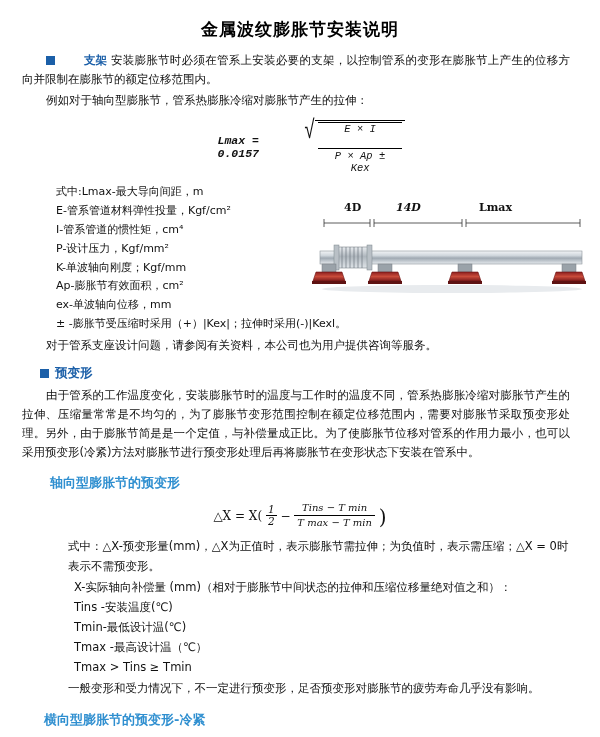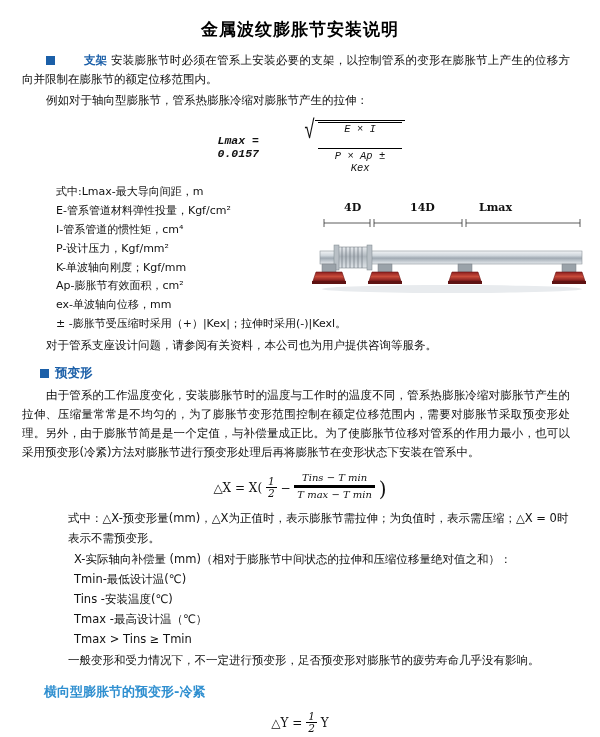--- a/index.html
+++ b/index.html
@@ -164,21 +164,21 @@
   .frac12 .n{border-bottom:1px solid #000;display:block;padding:0 2px;}
   .frac12 .d{display:block;padding:0 2px;}
   .fracbig{
     display:inline-block;
     text-align:center;
     vertical-align:-0.55em;
     font-size:10px;
     font-style:italic;
     line-height:1.15;
   }
-  .fracbig .n{border-bottom:3px solid #000000;display:block;padding:0 3px 1px 3px;}
+  .fracbig .n{border-bottom:1px solid #000000;display:block;padding:0 3px 1px 3px;}
   .fracbig .d{display:block;padding:1px 3px 0 3px;}
   .paren{font-size:20px;vertical-align:-0.22em;font-family:"DejaVu Serif",serif;}
 </style>
 </head>
 <body>
 
 <div class="page">
 
   <div class="doc-title">金属波纹膨胀节安装说明</div>
 
@@ -215,21 +215,21 @@
       <div>P-设计压力，Kgf/mm²</div>
       <div>K-单波轴向刚度；Kgf/mm</div>
       <div>Ap-膨胀节有效面积，cm²</div>
       <div>ex-单波轴向位移，mm</div>
       <div>± -膨胀节受压缩时采用（+）|Kex|；拉伸时采用(-)|Kexl。</div>
     </div>
 
     <div class="fig">
       <div class="fig-labels">
         <span style="left:32px;">4D</span>
-        <span style="left:98px;">14D</span>
+        <span style="left:84px;font-style:italic;">14D</span>
         <span style="left:167px;">Lmax</span>
       </div>
       <svg class="fig-svg" width="278" height="92" viewBox="0 0 278 92">
         <defs>
           <linearGradient id="pipe" x1="0" y1="0" x2="0" y2="1">
             <stop offset="0" stop-color="#f2f4f6"></stop>
             <stop offset="0.35" stop-color="#cfd6dc"></stop>
             <stop offset="0.55" stop-color="#9fa9b2"></stop>
             <stop offset="1" stop-color="#e6eaee"></stop>
           </linearGradient>
@@ -301,40 +301,41 @@
 
   <div class="para indent">对于管系支座设计问题，请参阅有关资料，本公司也为用户提供咨询等服务。</div>
 
   <div class="section-head">
     <span class="blue-square"></span>
     <span class="htext">预变形</span>
   </div>
 
   <div class="para indent">由于管系的工作温度变化，安装膨胀节时的温度与工作时的温度不同，管系热膨胀冷缩对膨胀节产生的拉伸、压缩量常常是不均匀的，为了膨胀节变形范围控制在额定位移范围内，需要对膨胀节采取预变形处理。另外，由于膨胀节简是是一个定值，与补偿量成正比。为了使膨胀节位移对管系的作用力最小，也可以采用预变形(冷紧)方法对膨胀节进行预变形处理后再将膨胀节在变形状态下安装在管系中。</div>
 
+  <div class="sub-head">轴向型膨胀节的预变形</div>
 
   <div class="centered-formula">
     <span>△X = X(</span>
     <span class="frac12">
       <span class="n">1</span>
       <span class="d">2</span>
     </span>
     <span>−</span>
     <span class="fracbig">
       <span class="n">Tins − T min</span>
       <span class="d">T max − T min</span>
     </span>
     <span class="paren">)</span>
   </div>
 
   <div class="note" style="margin-left:46px;">式中：△X-预变形量(mm)，△X为正值时，表示膨胀节需拉伸；为负值时，表示需压缩；△X = 0时表示不需预变形。</div>
 
   <div class="list-line">X-实际轴向补偿量 (mm)（相对于膨胀节中间状态的拉伸和压缩位移量绝对值之和）：</div>
+  <div class="list-line">Tins -安装温度(℃)</div>
   <div class="list-line">Tmin-最低设计温(℃)</div>
-  <div class="list-line">Tins -安装温度(℃)</div>
   <div class="list-line">Tmax -最高设计温（℃）</div>
   <div class="list-line">Tmax &gt; Tins ≥ Tmin</div>
 
   <div class="note" style="margin-left:46px;margin-top:2px;">一般变形和受力情况下，不一定进行预变形，足否预变形对膨胀节的疲劳寿命几乎没有影响。</div>
 
   <div class="sub-head" style="margin-left:22px;">横向型膨胀节的预变形-冷紧</div>
 
   <div class="centered-formula">
     <span>△Y =</span>
     <span class="frac12">

